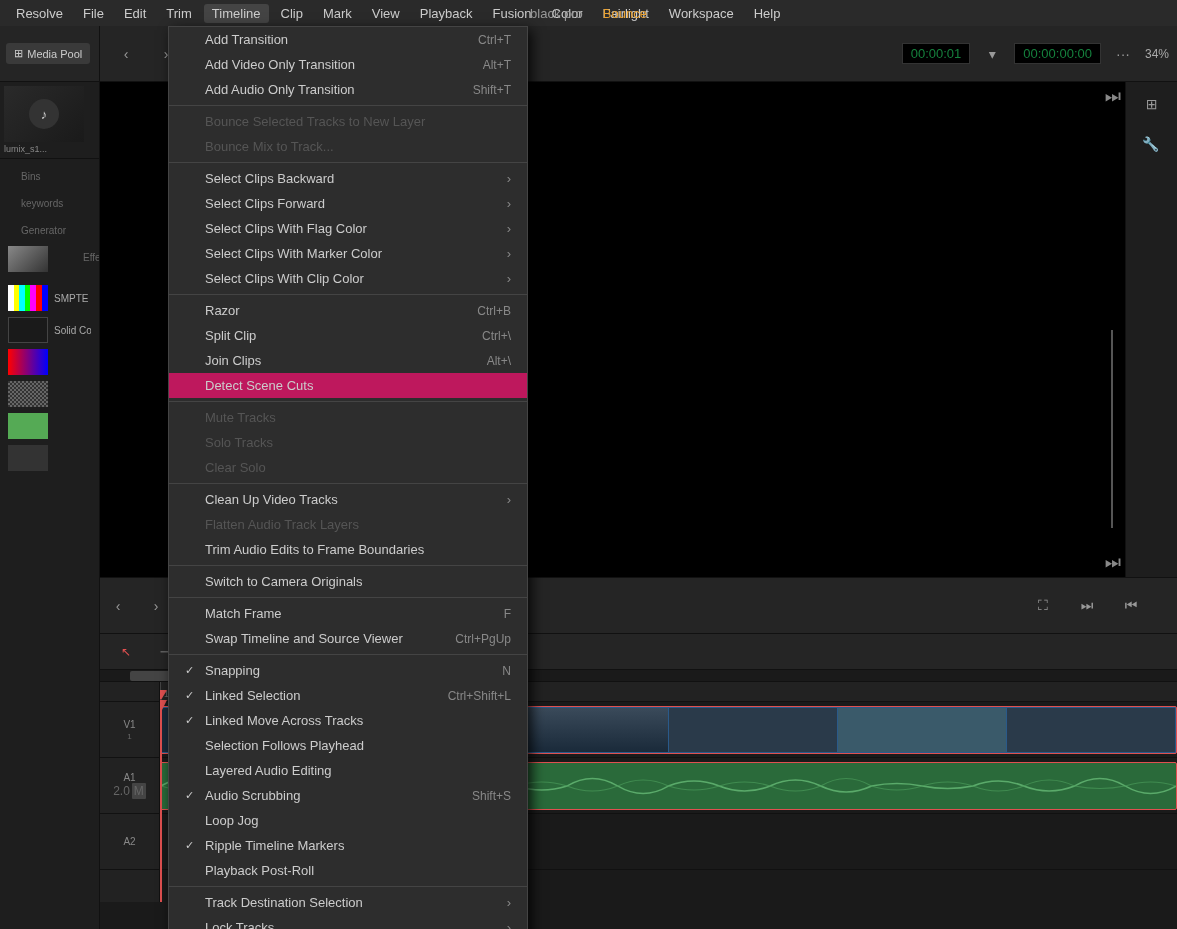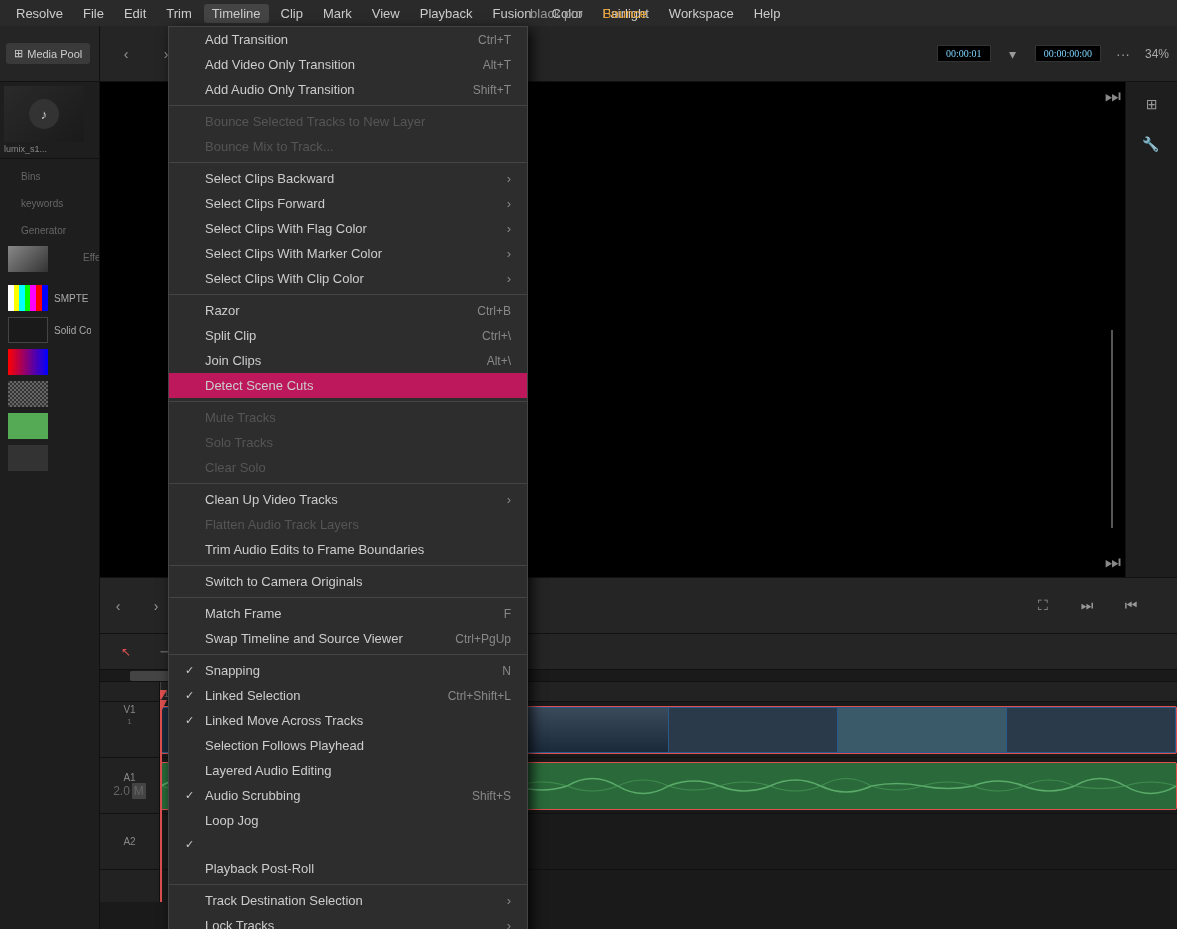--- a/index.html
+++ b/index.html
@@ -254,23 +254,23 @@
       font-size: 11px;
     }
     .menu-item .no-check {
       width: 16px;
       margin-right: 4px;
     }
 
     
     .timecode-display {
       background: #000;
-      color: #7dd3fc;
-      font-family: Liberation Serif, serif;
-      font-size: 10px;
+      color: #15803d;
+      font-family: Liberation Sans, sans-serif;
+      font-size: 13px;
       padding: 2px 8px;
       border: 1px solid #333;
     }
 
     
     .right-panel {
       width: 52px;
       background: #1e1e1e;
       border-left: 1px solid #111;
       display: flex;
@@ -507,21 +507,21 @@
     <div class="timeline-area">
 
       <div class="minimap">
         <div class="minimap-thumb" style="left: 30px; width: 200px;"></div>
       </div>
 
       <div style="display: flex; height: 220px;">
 
         <div style="width: 60px; background: #222; border-right: 1px solid #111; flex-shrink: 0;">
           <div style="height: 20px; background: #222; border-bottom: 1px solid #111;"></div>
-          <div style="height: 56px; border-bottom: 1px solid #111; display: flex; justify-content: center; color: #888; font-size: 10px; padding: 2px;">
+          <div style="height: 56px; border-bottom: 1px solid #111; display: flex; align-items: center; justify-content: center; color: #888; font-size: 10px; padding: 2px;">
             <div style="text-align: center;">V1<br><span style="font-size: 8px; color: #666;">1</span></div>
           </div>
           <div style="height: 56px; border-bottom: 1px solid #111; display: flex; align-items: center; justify-content: center; color: #888; font-size: 10px;">
             <div style="text-align: center;">A1<br><span style="font-size: 12px; color: #666; display: flex; gap: 2px; align-items: center; text-align: right;">2.0 <span style="background: #444; padding: 1px 2px; border-radius: 1px;">M</span></span></div>
           </div>
           <div style="height: 56px; border-bottom: 1px solid #111; display: flex; align-items: center; justify-content: center; color: #888; font-size: 10px;">A2</div>
         </div>
 
         <div style="flex: 1; overflow: hidden; position: relative;">
 
@@ -724,20 +724,21 @@
       <span class="checkmark">✓</span>
       <span class="menu-item-label">Audio Scrubbing</span>
       <span class="menu-item-shortcut">Shift+S</span>
     </div>
     <div class="menu-item">
       <span class="no-check"></span>
       <span class="menu-item-label">Loop Jog</span>
     </div>
     <div class="menu-item">
       <span class="checkmark">✓</span>
+      <span class="menu-item-label">Ripple Timeline Markers</span>
     </div>
     <div class="menu-item">
       <span class="no-check"></span>
       <span class="menu-item-label">Playback Post-Roll</span>
     </div>
     <div class="menu-separator"></div>
     <div class="menu-item">
       <span class="no-check"></span>
       <span class="menu-item-label">Track Destination Selection</span>
       <span class="menu-item-arrow">›</span>

